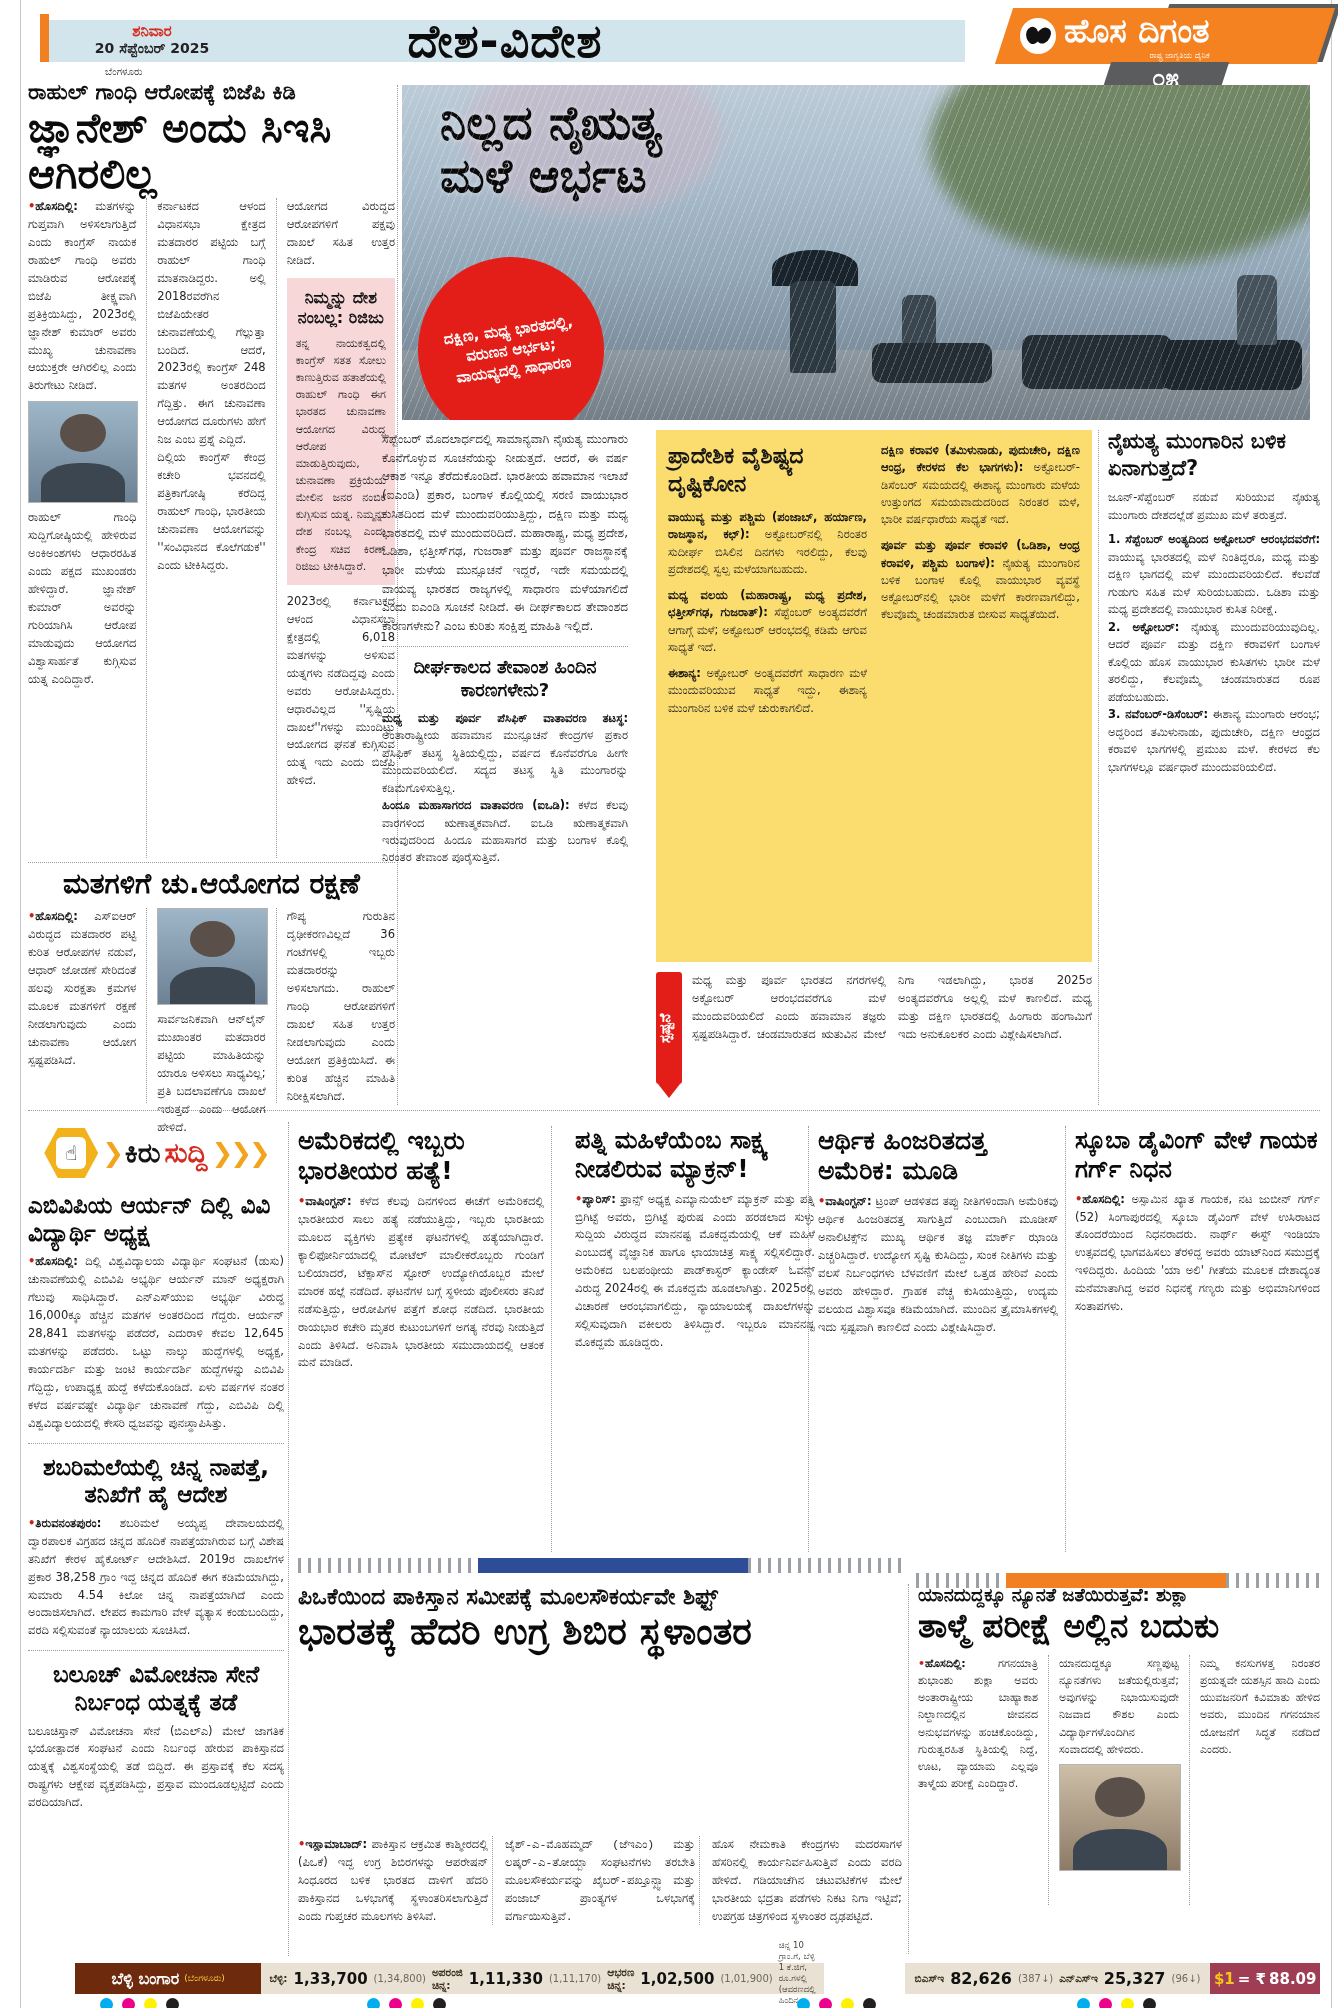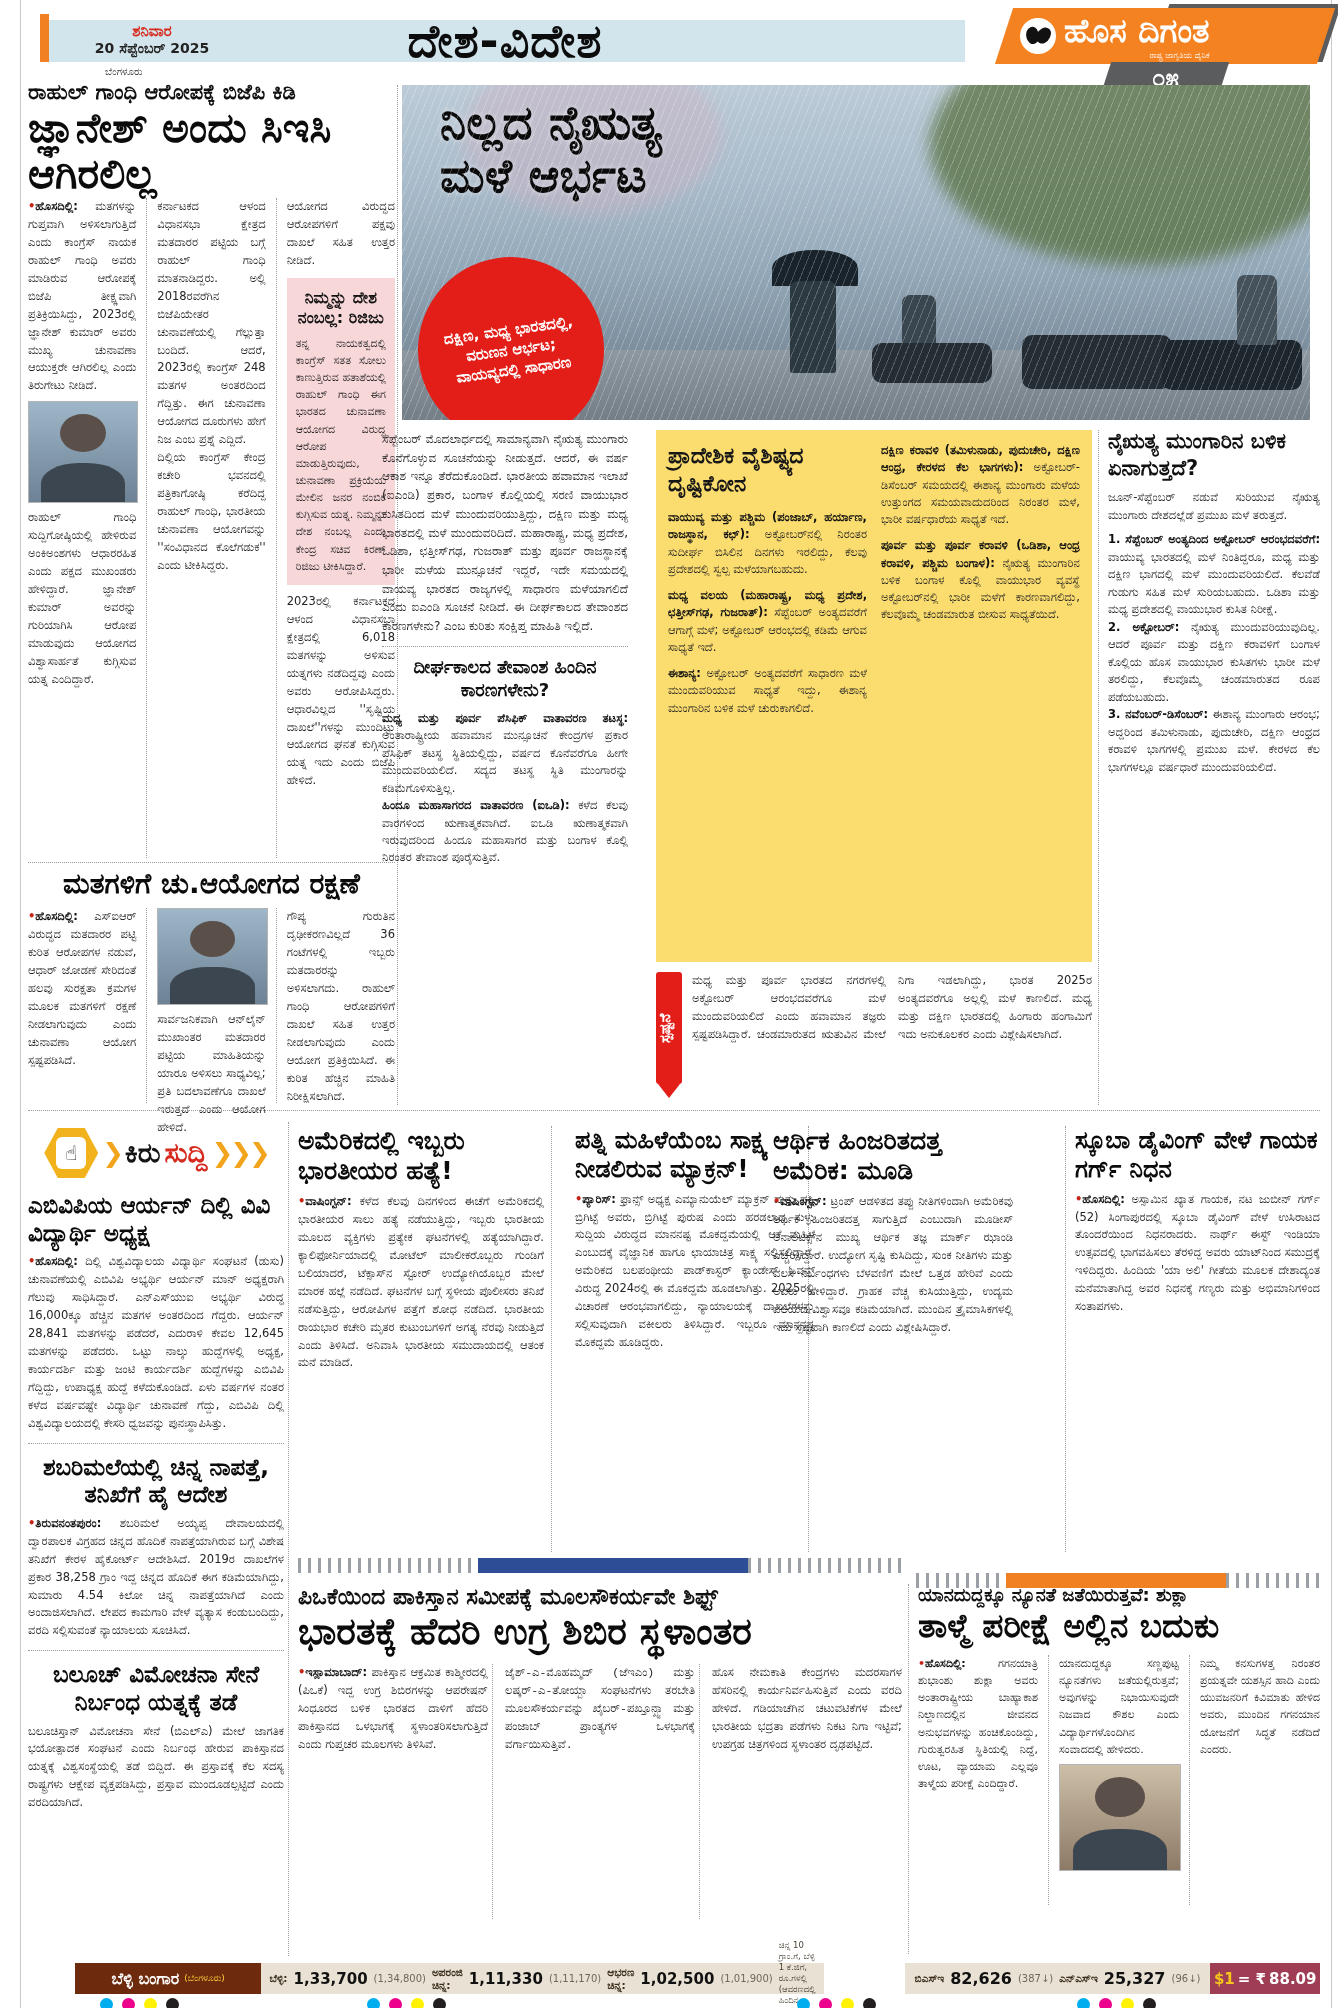--- a/index.html
+++ b/index.html
@@ -272,21 +272,21 @@
   </div>
   <div class="abs vrule-d" style="left:551px;top:1126px;height:426px;"></div>
   <div class="abs" style="left:575px;top:1126px;width:240px;">
     <div class="headline-m" style="font-size:24px;">ಪತ್ನಿ ಮಹಿಳೆಯೆಂಬ ಸಾಕ್ಷ್ಯ ನೀಡಲಿರುವ ಮ್ಯಾಕ್ರನ್!</div>
     <div class="body" style="margin-top:7px;">
       <span class="dl">•</span><span class="dlb">ಪ್ಯಾರಿಸ್:</span>
       <span>ಫ್ರಾನ್ಸ್ ಅಧ್ಯಕ್ಷ ಎಮ್ಯಾನುಯೆಲ್ ಮ್ಯಾಕ್ರನ್ ಮತ್ತು ಪತ್ನಿ ಬ್ರಿಗಿಟ್ಟೆ ಅವರು, ಬ್ರಿಗಿಟ್ಟೆ ಪುರುಷ ಎಂದು ಹರಡಲಾದ ಸುಳ್ಳು ಸುದ್ದಿಯ ವಿರುದ್ಧದ ಮಾನನಷ್ಟ ಮೊಕದ್ದಮೆಯಲ್ಲಿ ಆಕೆ ಮಹಿಳೆ ಎಂಬುದಕ್ಕೆ ವೈಜ್ಞಾನಿಕ ಹಾಗೂ ಛಾಯಾಚಿತ್ರ ಸಾಕ್ಷ್ಯ ಸಲ್ಲಿಸಲಿದ್ದಾರೆ. ಅಮೆರಿಕದ ಬಲಪಂಥೀಯ ಪಾಡ್‌ಕಾಸ್ಟರ್ ಕ್ಯಾಂಡೇಸ್ ಓವನ್ಸ್ ವಿರುದ್ಧ 2024ರಲ್ಲಿ ಈ ಮೊಕದ್ದಮೆ ಹೂಡಲಾಗಿತ್ತು. 2025ರಲ್ಲಿ ವಿಚಾರಣೆ ಆರಂಭವಾಗಲಿದ್ದು, ನ್ಯಾಯಾಲಯಕ್ಕೆ ದಾಖಲೆಗಳನ್ನು ಸಲ್ಲಿಸುವುದಾಗಿ ವಕೀಲರು ತಿಳಿಸಿದ್ದಾರೆ. ಇಬ್ಬರೂ ಮಾನನಷ್ಟ ಮೊಕದ್ದಮೆ ಹೂಡಿದ್ದರು.</span>
     </div>
   </div>
   <div class="abs vrule-d" style="left:808px;top:1126px;height:426px;"></div>
-  <div class="abs" style="left:773px;top:1126px;width:240px;">
+  <div class="abs" style="left:818px;top:1126px;width:240px;">
     <div class="headline-m" style="font-size:25px;">ಆರ್ಥಿಕ ಹಿಂಜರಿತದತ್ತ ಅಮೆರಿಕ: ಮೂಡಿ</div>
     <div class="body" style="margin-top:7px;">
       <span class="dl">•</span><span class="dlb">ವಾಷಿಂಗ್ಟನ್:</span>
       <span>ಟ್ರಂಪ್ ಆಡಳಿತದ ತಪ್ಪು ನೀತಿಗಳಿಂದಾಗಿ ಅಮೆರಿಕವು ಆರ್ಥಿಕ ಹಿಂಜರಿತದತ್ತ ಸಾಗುತ್ತಿದೆ ಎಂಬುದಾಗಿ ಮೂಡೀಸ್ ಅನಾಲಿಟಿಕ್ಸ್‌ನ ಮುಖ್ಯ ಆರ್ಥಿಕ ತಜ್ಞ ಮಾರ್ಕ್ ಝಾಂಡಿ ಎಚ್ಚರಿಸಿದ್ದಾರೆ. ಉದ್ಯೋಗ ಸೃಷ್ಟಿ ಕುಸಿದಿದ್ದು, ಸುಂಕ ನೀತಿಗಳು ಮತ್ತು ವಲಸೆ ನಿರ್ಬಂಧಗಳು ಬೆಳವಣಿಗೆ ಮೇಲೆ ಒತ್ತಡ ಹೇರಿವೆ ಎಂದು ಅವರು ಹೇಳಿದ್ದಾರೆ. ಗ್ರಾಹಕ ವೆಚ್ಚ ಕುಸಿಯುತ್ತಿದ್ದು, ಉದ್ಯಮ ವಲಯದ ವಿಶ್ವಾಸವೂ ಕಡಿಮೆಯಾಗಿದೆ. ಮುಂದಿನ ತ್ರೈಮಾಸಿಕಗಳಲ್ಲಿ ಇದು ಸ್ಪಷ್ಟವಾಗಿ ಕಾಣಲಿದೆ ಎಂದು ವಿಶ್ಲೇಷಿಸಿದ್ದಾರೆ.</span>
     </div>
   </div>
   <div class="abs vrule-d" style="left:1065px;top:1126px;height:426px;"></div>
   <div class="abs" style="left:1075px;top:1126px;width:245px;">
     <div class="headline-m" style="font-size:24px;">ಸ್ಕೂಬಾ ಡೈವಿಂಗ್ ವೇಳೆ ಗಾಯಕ ಗರ್ಗ್ ನಿಧನ</div>
     <div class="body" style="margin-top:7px;">
@@ -298,21 +298,21 @@
   <div class="abs ticks" style="left:298px;top:1558px;width:604px;">
     <div class="tickbar bar-blue" style="left:180px;width:270px;"></div>
   </div>
   <div class="abs ticks" style="left:916px;top:1558px;width:404px;">
     <div class="tickbar bar-orange" style="left:90px;width:220px;"></div>
   </div>
 
   <div class="abs" style="left:298px;top:1584px;width:604px;">
     <div class="kicker" style="font-size:22px;">ಪಿಒಕೆಯಿಂದ ಪಾಕಿಸ್ತಾನ ಸಮೀಪಕ್ಕೆ ಮೂಲಸೌಕರ್ಯವೇ ಶಿಫ್ಟ್</div>
     <div class="headline-xl" style="font-size:37px;margin-top:2px;">ಭಾರತಕ್ಕೆ ಹೆದರಿ ಉಗ್ರ ಶಿಬಿರ ಸ್ಥಳಾಂತರ</div>
-    <div class="cols" style="gap:4px;margin-top:12px;height:255px;">
+    <div class="cols" style="gap:4px;margin-top:18px;height:255px;align-items:flex-end;">
       <div class="col body">
         <span class="dl">•</span><span class="dlb">ಇಸ್ಲಾಮಾಬಾದ್:</span>
         <span>ಪಾಕಿಸ್ತಾನ ಆಕ್ರಮಿತ ಕಾಶ್ಮೀರದಲ್ಲಿ (ಪಿಒಕೆ) ಇದ್ದ ಉಗ್ರ ಶಿಬಿರಗಳನ್ನು ಆಪರೇಷನ್ ಸಿಂಧೂರದ ಬಳಿಕ ಭಾರತದ ದಾಳಿಗೆ ಹೆದರಿ ಪಾಕಿಸ್ತಾನದ ಒಳಭಾಗಕ್ಕೆ ಸ್ಥಳಾಂತರಿಸಲಾಗುತ್ತಿದೆ ಎಂದು ಗುಪ್ತಚರ ಮೂಲಗಳು ತಿಳಿಸಿವೆ.</span>
       </div>
       <div class="col vrule-d body" style="padding-left:12px;font-family:Liberation Mono, monospace;">ಜೈಶ್-ಎ-ಮೊಹಮ್ಮದ್ (ಜೆಇಎಂ) ಮತ್ತು ಲಷ್ಕರ್-ಎ-ತೋಯ್ಬಾ ಸಂಘಟನೆಗಳು ತರಬೇತಿ ಮೂಲಸೌಕರ್ಯವನ್ನು ಖೈಬರ್-ಪಖ್ತೂನ್ಖ್ವಾ ಮತ್ತು ಪಂಜಾಬ್ ಪ್ರಾಂತ್ಯಗಳ ಒಳಭಾಗಕ್ಕೆ ವರ್ಗಾಯಿಸುತ್ತಿವೆ.</div>
       <div class="col vrule-d body" style="padding-left:12px;">ಹೊಸ ನೇಮಕಾತಿ ಕೇಂದ್ರಗಳು ಮದರಸಾಗಳ ಹೆಸರಿನಲ್ಲಿ ಕಾರ್ಯನಿರ್ವಹಿಸುತ್ತಿವೆ ಎಂದು ವರದಿ ಹೇಳಿದೆ. ಗಡಿಯಾಚೆಗಿನ ಚಟುವಟಿಕೆಗಳ ಮೇಲೆ ಭಾರತೀಯ ಭದ್ರತಾ ಪಡೆಗಳು ನಿಕಟ ನಿಗಾ ಇಟ್ಟಿವೆ; ಉಪಗ್ರಹ ಚಿತ್ರಗಳಿಂದ ಸ್ಥಳಾಂತರ ದೃಢಪಟ್ಟಿದೆ.</div>
     </div>
   </div>
   <div class="abs vrule-d" style="left:908px;top:1584px;height:370px;"></div>
 

